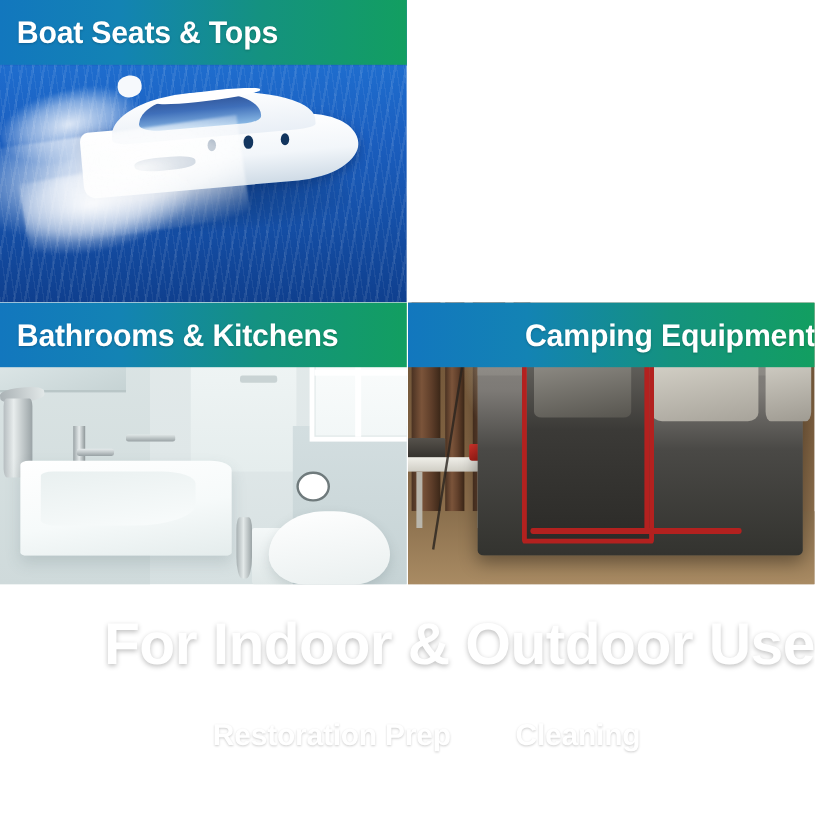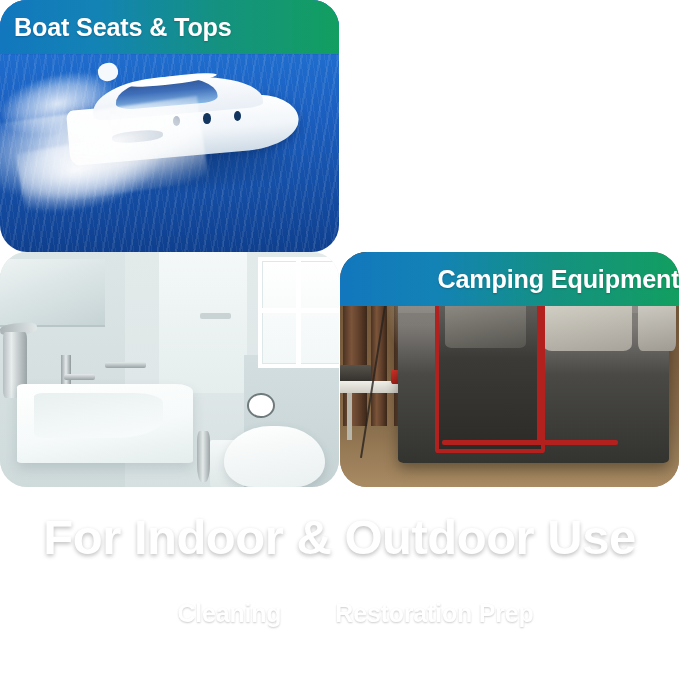--- a/index.html
+++ b/index.html
@@ -24,21 +24,20 @@
   
   .grid {
     position: absolute;
     left: 0; top: 0;
     width: 679px;
     height: 487px;
   }
   .cell {
     position: absolute;
     overflow: hidden;
-    border-radius: 27px;
   }
   .cell.tl { left: 0;   top: 0;   width: 339px; height: 252px; }
   .cell.tr { left: 340px; top: 0; width: 339px; height: 252px; }
   .cell.bl { left: 0;   top: 252px; width: 339px; height: 235px; }
   .cell.br { left: 340px; top: 252px; width: 339px; height: 235px; }
 
   .label-bar {
     position: absolute;
     left: 0; top: 0;
     width: 100%;
@@ -438,21 +437,21 @@
     width: 679px;
     height: 192px;
     background: linear-gradient(180deg, #1d7ad4 0%, #1a76ce 50%, #1872c9 100%);
     background-image:
       repeating-linear-gradient(96deg, rgba(255,255,255,0.035) 0 2px, rgba(255,255,255,0) 2px 10px);
   }
   .headline {
     position: absolute;
     left: 0; top: 22px;
     width: 100%;
-    text-align: center;
+    text-align: right;
     color: #ffffff;
     font-size: 49px;
     font-weight: bold;
     letter-spacing: -0.5px;
     white-space: nowrap;
     text-shadow: 0 2px 4px rgba(0,0,0,0.25);
   }
   .dotted {
     position: absolute;
     left: 26px; top: 92px;
@@ -539,20 +538,23 @@
         <div class="wall-faucet"></div>
         <div class="faucet"></div>
         <div class="faucet-spout"></div>
         <div class="sink"></div>
         <div class="sink-bowl"></div>
         <div class="tp-holder"></div>
         <div class="brush"></div>
         <div class="toilet-tank"></div>
         <div class="toilet"></div>
       </div>
+      <div class="label-bar align-left">
+        <span class="label-text">Bathrooms &amp; Kitchens</span>
+      </div>
     </div>
 
     <div class="cell br">
       <div class="photo camp">
         <div class="trunk t1"></div>
         <div class="trunk t2"></div>
         <div class="trunk t3"></div>
         <div class="trunk t4"></div>
         <div class="light"></div>
         <div class="ground"></div>
@@ -582,27 +584,27 @@
     <div class="headline">For Indoor &amp; Outdoor Use</div>
     <div class="dotted"></div>
     <div class="features">
 
 
       <div class="feature">
         <svg class="check-icon" viewBox="0 0 24 24">
           <circle cx="12" cy="12" r="10" fill="none" stroke="#ffffff" stroke-width="2.1"></circle>
           <path d="M7.2 12.2 L10.6 15.4 L16.9 8.6" fill="none" stroke="#ffffff" stroke-width="2.1" stroke-linecap="round" stroke-linejoin="round"></path>
         </svg>
-        <span class="feature-label">Cleaning</span>
+        <span class="feature-label">Restoration Prep</span>
       </div>
 
       <div class="feature">
         <svg class="check-icon" viewBox="0 0 24 24">
           <circle cx="12" cy="12" r="10" fill="none" stroke="#ffffff" stroke-width="2.1"></circle>
           <path d="M7.2 12.2 L10.6 15.4 L16.9 8.6" fill="none" stroke="#ffffff" stroke-width="2.1" stroke-linecap="round" stroke-linejoin="round"></path>
         </svg>
-        <span class="feature-label">Restoration Prep</span>
+        <span class="feature-label">Cleaning</span>
       </div>
 
     </div>
   </div>
 
 </div>
 
 </body></html>

